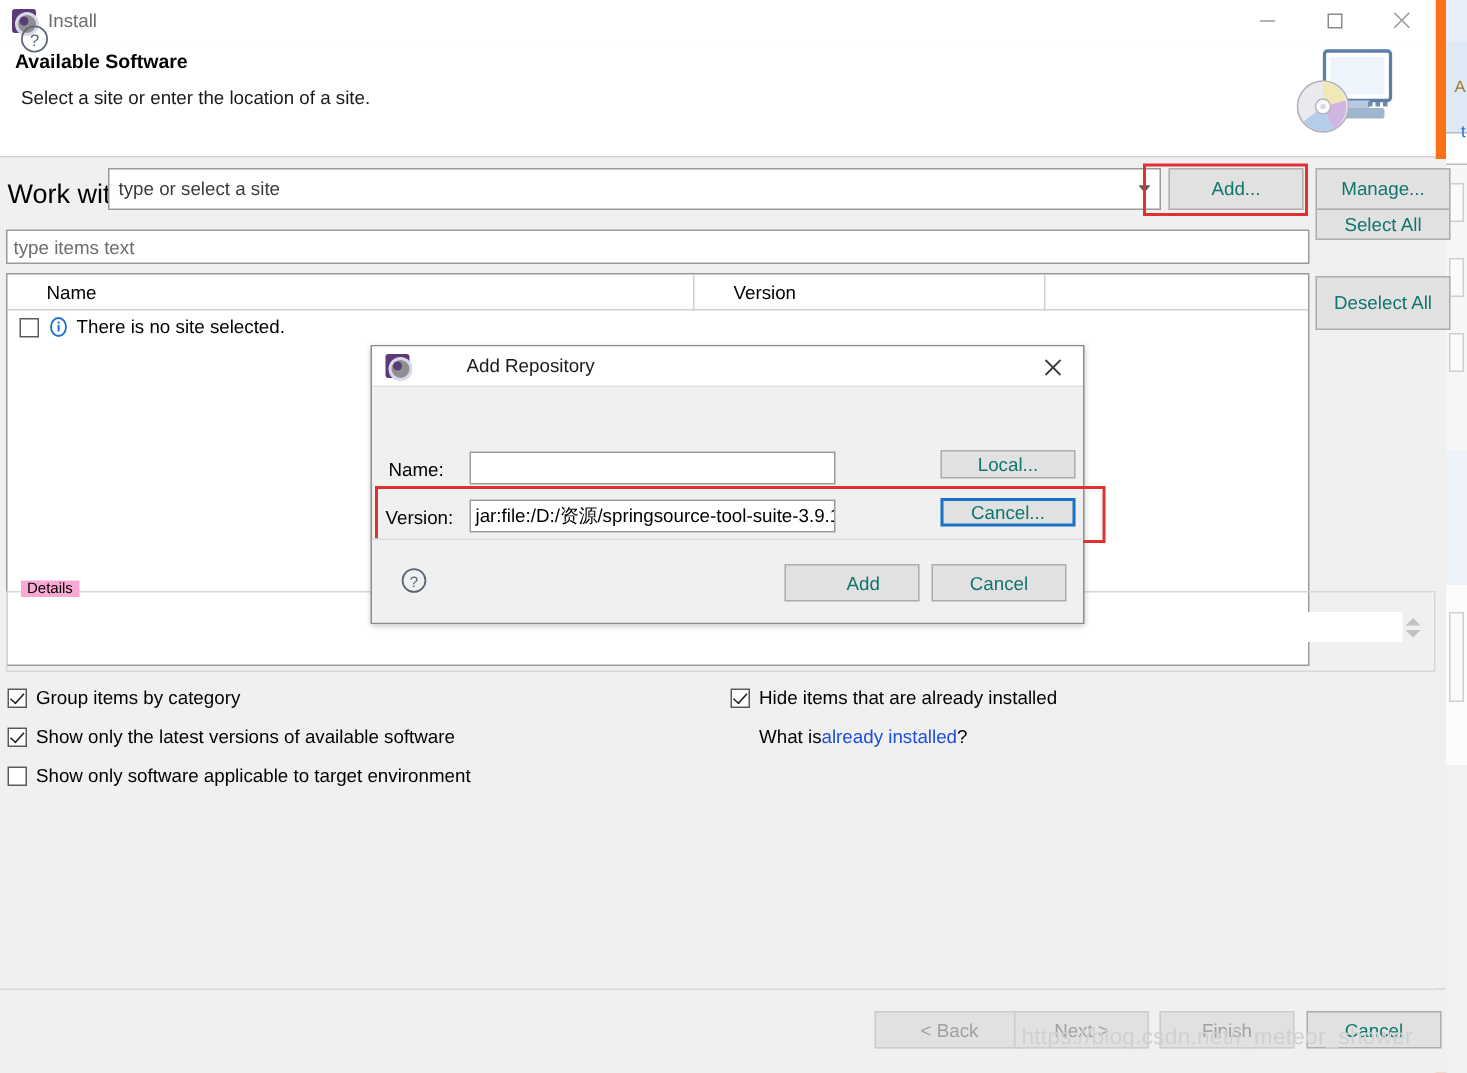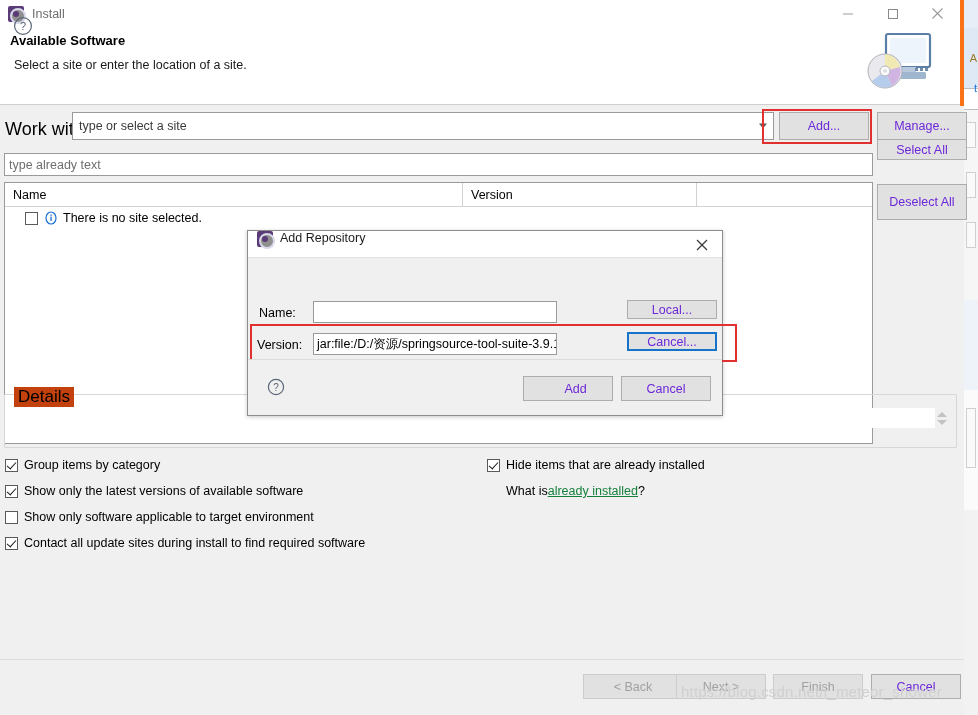--- a/index.html
+++ b/index.html
@@ -41,21 +41,21 @@
   .bg-box {
     position: absolute; right: 2px; width: 10px; height: 26px;
     border: 1px solid #cfcfcf; background: #fafafa;
   }
 
   
   .window {
     position: absolute; top: 0; left: 0;
     width: 964px; height: 715px;
     background: #f0f0f0;
-    border-right: 4px solid #f97316;
+    border-right: 7px solid #f97316;
   }
 
   
   .titlebar {
     position: relative;
     height: 27px; width: 100%;
     background: #ffffff;
     display: flex; align-items: center;
   }
   .title-icon {
@@ -131,21 +131,21 @@
   .combo-arrow {
     position: absolute; right: 6px; top: 50%;
     transform: translateY(-50%);
     width: 0; height: 0;
     border-left: 4px solid transparent;
     border-right: 4px solid transparent;
     border-top: 5px solid #5a5a5a;
   }
   .btn {
     background: #e1e1e1; border: 1px solid #adadad;
-    font-size: 12.5px; color: #6d28d9;
+    font-size: 12.5px; color: #0f766e;
     display: flex; align-items: center; justify-content: center;
     font-family: "Liberation Sans", sans-serif;
   }
   .btn.disabled { color: #a0a0a0; background: #e1e1e1; border-color: #cccccc; }
   .btn-add { position: absolute; left: 779px; top: 0; width: 90px; height: 28px; }
   .btn-manage { position: absolute; left: 877px; top: 0; width: 90px; height: 28px; }
 
   
   .redbox { position: absolute; border: 2px solid #e03030; pointer-events: none; }
   .redbox-add { left: 762px; top: -3px; width: 110px; height: 35px; }
@@ -163,27 +163,27 @@
 
   
   .table {
     position: absolute; left: 4px; top: 76px;
     width: 869px; height: 262px;
     background: #fff; border: 1px solid #9a9a9a;
   }
   .thead { display: flex; height: 24px; border-bottom: 1px solid #d2d2d2; }
   .th {
     display: flex; align-items: center;
-    padding-left: 8px; font-size: 12.5px;
+    padding-left: 26px; font-size: 12.5px;
     border-right: 1px solid #d2d2d2; height: 24px;
   }
   .th-name { width: 458px; }
   .th-version { width: 234px; }
   .th-blank { width: 175px; border-right: none; }
-  .trow { display: flex; align-items: center; height: 22px; padding-left: 20px; text-align: center; }
+  .trow { display: flex; align-items: center; height: 22px; padding-left: 8px; text-align: center; }
   .cb {
     width: 13px; height: 13px; border: 1px solid #5a5a5a;
     background: #fff; flex: none; position: relative;
   }
   .cb.checked::after {
     content: ""; position: absolute;
     left: 3px; top: 0px; width: 4px; height: 8px;
     border: solid #1a1a1a; border-width: 0 1.6px 1.6px 0;
     transform: rotate(42deg);
   }
@@ -192,22 +192,22 @@
   }
   .row-label { margin-left: 5px; font-size: 12.5px; }
 
   
   .details-group {
     position: absolute; left: 4px; top: 282px;
     width: 953px; height: 60px;
   }
   .details-legend {
     position: absolute; left: 10px; top: -1px;
-    background: #c2410c; padding: 0 4px;
-    font-size: 17px;
+    background: #f9a8d4; padding: 0 4px;
+    font-size: 10px;
   }
   .details-frame {
     position: absolute; left: 0; top: 6px;
     width: 953px; height: 54px;
     border: 1px solid #d7d7d7; border-radius: 1px;
   }
   .details-field {
     position: absolute; left: 6px; top: 20px;
     width: 925px; height: 20px; background: #fff;
   }
@@ -228,21 +228,21 @@
   
   .opts { position: absolute; left: 0; top: 346px; width: 964px; }
   .opt {
     display: flex; align-items: center;
     height: 26px; font-size: 12.5px;
   }
   .opt .cb { margin-right: 6px; }
   .col-left { position: absolute; left: 5px; top: 0; width: 470px; }
   .col-right { position: absolute; left: 487px; top: 0; width: 440px; }
   .sub-note { margin-left: 19px; height: 26px; display: flex; align-items: center; font-size: 12.5px; }
-  .link { color: #15803d; text-decoration: underline; }
+  .link { color: #1d4ed8; }
 
   
   .footer {
     position: absolute; left: 0; top: 659px;
     width: 964px; height: 56px;
     background: #f0f0f0; border-top: 1px solid #dcdcdc;
   }
   .help-icon {
     position: absolute; left: 13px; top: 16px;
     width: 20px; height: 20px;
@@ -263,22 +263,23 @@
   
   .modal {
     position: absolute; left: 247px; top: 230px;
     width: 476px; height: 186px;
     background: #f0f0f0;
     border: 1px solid #8d8d8d;
     box-shadow: 0 1px 4px rgba(0,0,0,0.22);
   }
   .modal-title {
     position: relative; height: 27px; background: #fff;
-    display: flex; align-items: flex-start;
+    display: flex; align-items: center;
     border-bottom: 1px solid #e2e2e2;
+    gap: 31px;
   }
   .modal-title .title-icon { margin-left: 9px; }
   .modal-title-text { margin-left: 7px; font-size: 12.5px; color: #1a1a1a; }
   .modal-close {
     position: absolute; right: 0; top: 0;
     width: 40px; height: 27px;
     display: flex; align-items: center; justify-content: center;
     color: #3a3a3a;
   }
   .modal-body { position: relative; height: 131px; }
@@ -385,21 +386,21 @@
         <div class="combo">
           <span class="combo-text">type or select a site</span>
           <span class="combo-arrow"></span>
         </div>
         <div class="btn btn-add">Add...</div>
         <div class="btn btn-manage">Manage...</div>
         <div class="redbox redbox-add"></div>
       </div>
 
       <div class="filter">
-        <span class="filter-text">type already text</span>
+        <span class="filter-text">type items text</span>
       </div>
       <div class="btn btn-selall">Select All</div>
       <div class="btn btn-deselall">Deselect All</div>
 
       <div class="table">
         <div class="thead">
           <div class="th th-name">Name</div>
           <div class="th th-version">Version</div>
           <div class="th th-blank"></div>
         </div>
@@ -433,24 +434,20 @@
             <span>Group items by category</span>
           </div>
           <div class="opt">
             <span class="cb checked"></span>
             <span>Show only the latest versions of available software</span>
           </div>
           <div class="opt">
             <span class="cb"></span>
             <span>Show only software applicable to target environment</span>
           </div>
-          <div class="opt">
-            <span class="cb checked"></span>
-            <span>Contact all update sites during install to find required software</span>
-          </div>
         </div>
         <div class="col-right">
           <div class="opt">
             <span class="cb checked"></span>
             <span>Hide items that are already installed</span>
           </div>
           <div class="sub-note">
             <span>What is </span>
             <span class="link">already installed</span>
             <span>?</span>

